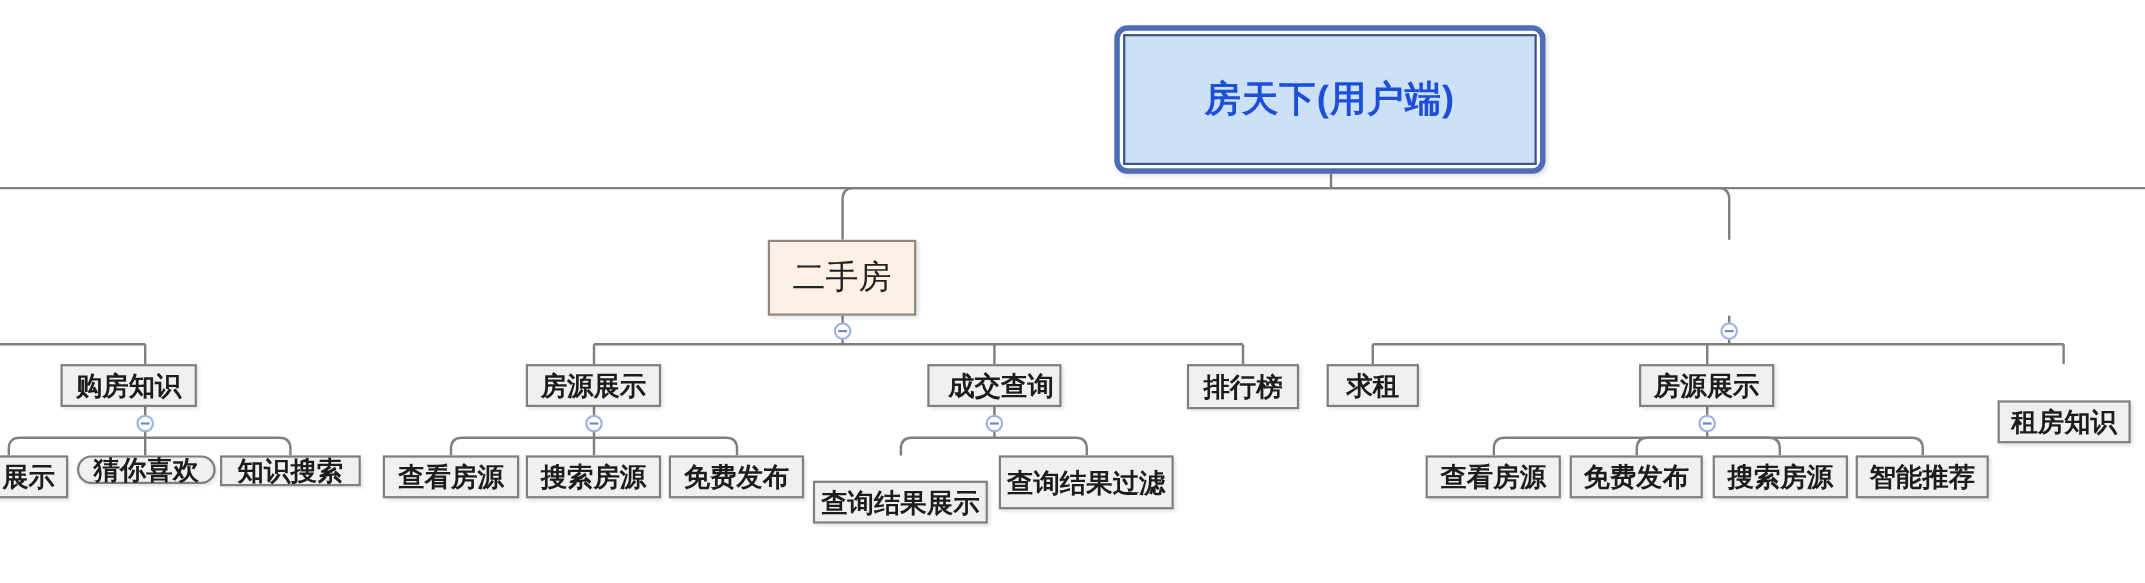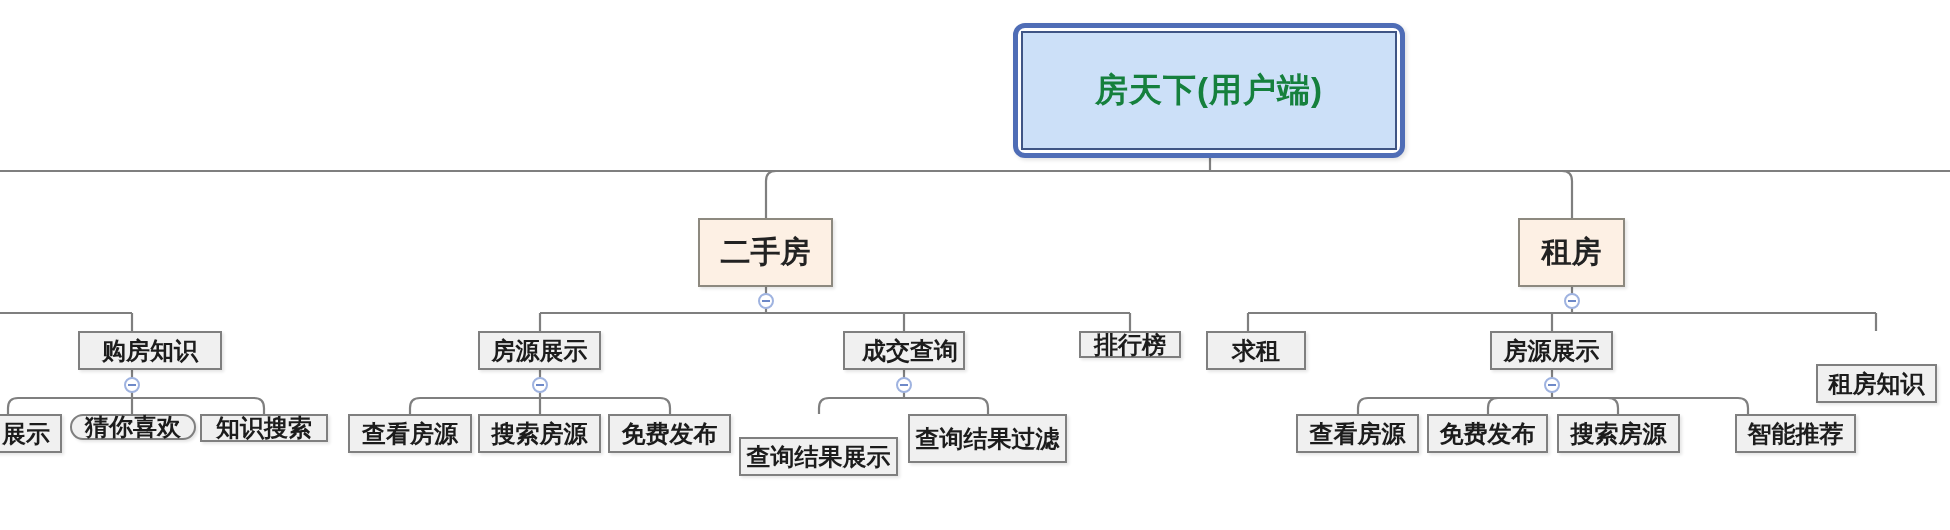--- a/index.html
+++ b/index.html
@@ -23,41 +23,41 @@
   .leaf{
     background:#f0f0f0;
     border:2px solid #7f7f7f;
     font-size:24px;font-weight:700;
     box-shadow:2px 2px 3px rgba(0,0,0,0.10);
   }
   .leaf.clipped{justify-content:flex-end;padding-right:10px;}
   .branch{
     background:#fdf0e4;
     border:2px solid #8d897f;
-    font-size:30px;font-weight:700;
+    font-size:30px;font-weight:400;
     color:#222222;
     box-shadow:2px 2px 3px rgba(0,0,0,0.10);
   }
   .root-outer{
     position:absolute;
     box-sizing:border-box;
     border:5px solid #4f6db6;
     border-radius:12px;
     background:#ffffff;
     padding:3px;
     z-index:2;
     box-shadow:2px 2px 4px rgba(0,0,0,0.12);
   }
   .root-inner{
     width:100%;height:100%;
     box-sizing:border-box;
     border:2px solid #3f5585;
     background:#cce0f8;
     display:flex;align-items:center;justify-content:center;
-    font-size:33px;font-weight:700;color:#15803d;
+    font-size:33px;font-weight:700;color:#1d4ed8;
     letter-spacing:1px;
   }
   .collapse{
     position:absolute;
     width:16px;height:16px;
     box-sizing:border-box;
     border:2px solid #9fb3e0;
     border-radius:50%;
     background:#ffffff;
     display:flex;align-items:center;justify-content:center;
@@ -116,42 +116,41 @@
       <path d="M1552,398 H1608 Q1618,398 1618,408 V414"></path>
       <path d="M1552,398 H1738 Q1748,398 1748,408 V414"></path>
     </g>
   </svg>
 
   <div class="root-outer" style="left:1013px;top:23px;width:392px;height:135px;">
     <div class="root-inner">房天下(用户端)</div>
   </div>
 
   <div class="node branch" style="left:698px;top:218px;width:135px;height:69px;">二手房</div>
-  <div class="node branch" style="left:1518px;top:218px;width:107px;height:69px;">租房</div>
 
-  <div class="node leaf" style="left:78px;top:331px;width:144px;height:39px;">购房知识</div>
+  <div class="node leaf" style="left:55px;top:331px;width:124px;height:39px;">购房知识</div>
   <div class="node leaf" style="left:478px;top:331px;width:123px;height:39px;">房源展示</div>
   <div class="node leaf" style="left:843px;top:331px;width:122px;height:39px;padding-left:12px;">成交查询</div>
-  <div class="node leaf" style="left:1079px;top:331px;width:102px;height:27px;">排行榜</div>
-  <div class="node leaf" style="left:1206px;top:331px;width:100px;height:39px;">求租</div>
+  <div class="node leaf" style="left:1079px;top:331px;width:102px;height:41px;">排行榜</div>
+  <div class="node leaf" style="left:1206px;top:331px;width:84px;height:39px;">求租</div>
   <div class="node leaf" style="left:1490px;top:331px;width:123px;height:39px;">房源展示</div>
   <div class="node leaf" style="left:1816px;top:331px;width:121px;height:39px;margin-top:33px;">租房知识</div>
 
   <div class="node leaf clipped" style="left:-46px;top:414px;width:108px;height:39px;">展示</div>
   <div class="node leaf" style="left:70px;top:414px;width:126px;height:26px;border-radius:16px;">猜你喜欢</div>
   <div class="node leaf" style="left:200px;top:414px;width:128px;height:28px;">知识搜索</div>
   <div class="node leaf" style="left:348px;top:414px;width:124px;height:39px;">查看房源</div>
   <div class="node leaf" style="left:478px;top:414px;width:123px;height:39px;">搜索房源</div>
   <div class="node leaf" style="left:608px;top:414px;width:123px;height:39px;">免费发布</div>
   <div class="node leaf" style="left:739px;top:414px;width:159px;height:39px;margin-top:23px;">查询结果展示</div>
   <div class="node leaf" style="left:908px;top:414px;width:159px;height:49px;">查询结果过滤</div>
   <div class="node leaf" style="left:1296px;top:414px;width:123px;height:39px;">查看房源</div>
   <div class="node leaf" style="left:1427px;top:414px;width:121px;height:39px;">免费发布</div>
   <div class="node leaf" style="left:1557px;top:414px;width:123px;height:39px;">搜索房源</div>
-  <div class="node leaf" style="left:1687px;top:414px;width:121px;height:39px;margin-left:48px;">智能推荐</div>
+  <div class="node leaf" style="left:1687px;top:414px;width:121px;height:39px;">智能推荐</div>
 
   <div class="collapse" style="left:766px;top:301px;">
     <span class="minus-glyph"></span>
   </div>
   <div class="collapse" style="left:1572px;top:301px;">
     <span class="minus-glyph"></span>
   </div>
   <div class="collapse" style="left:132px;top:385px;">
     <span class="minus-glyph"></span>
   </div>

